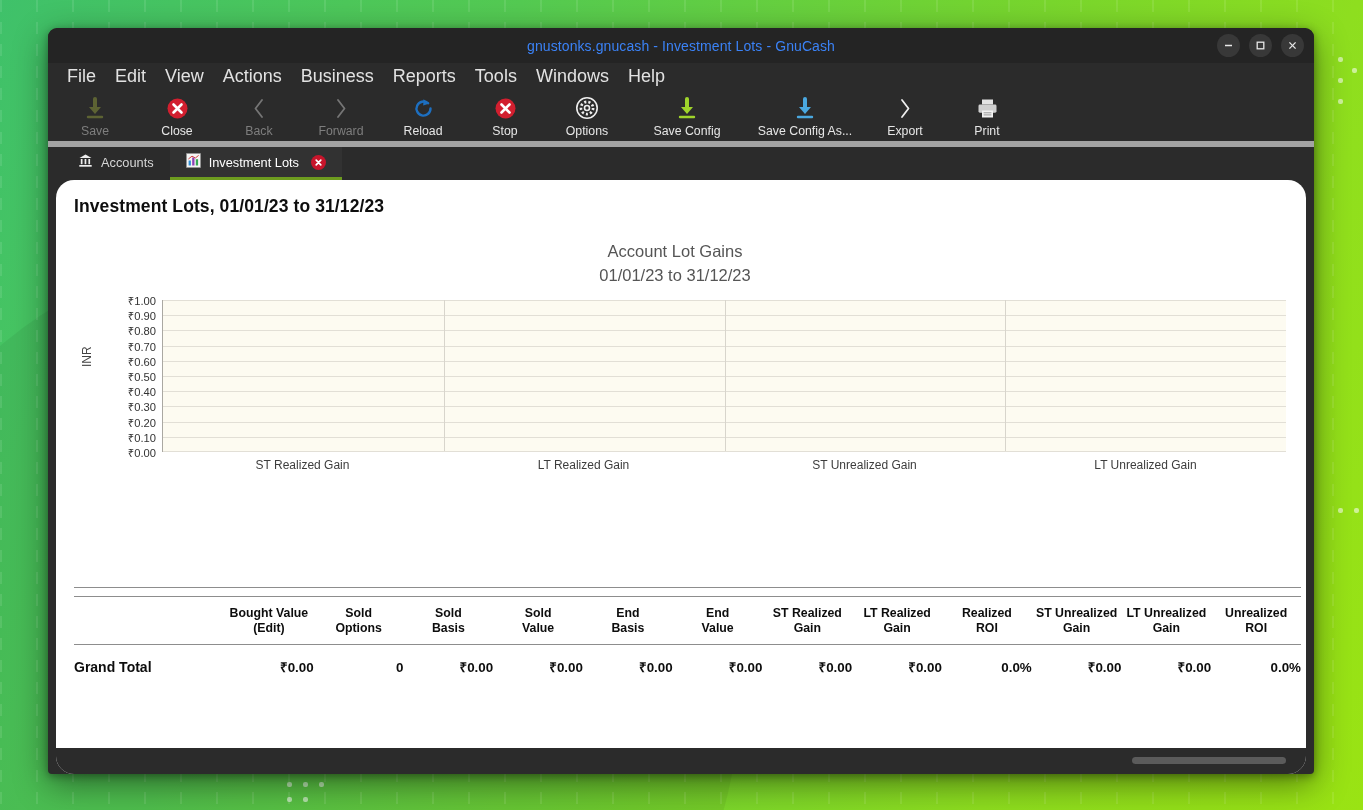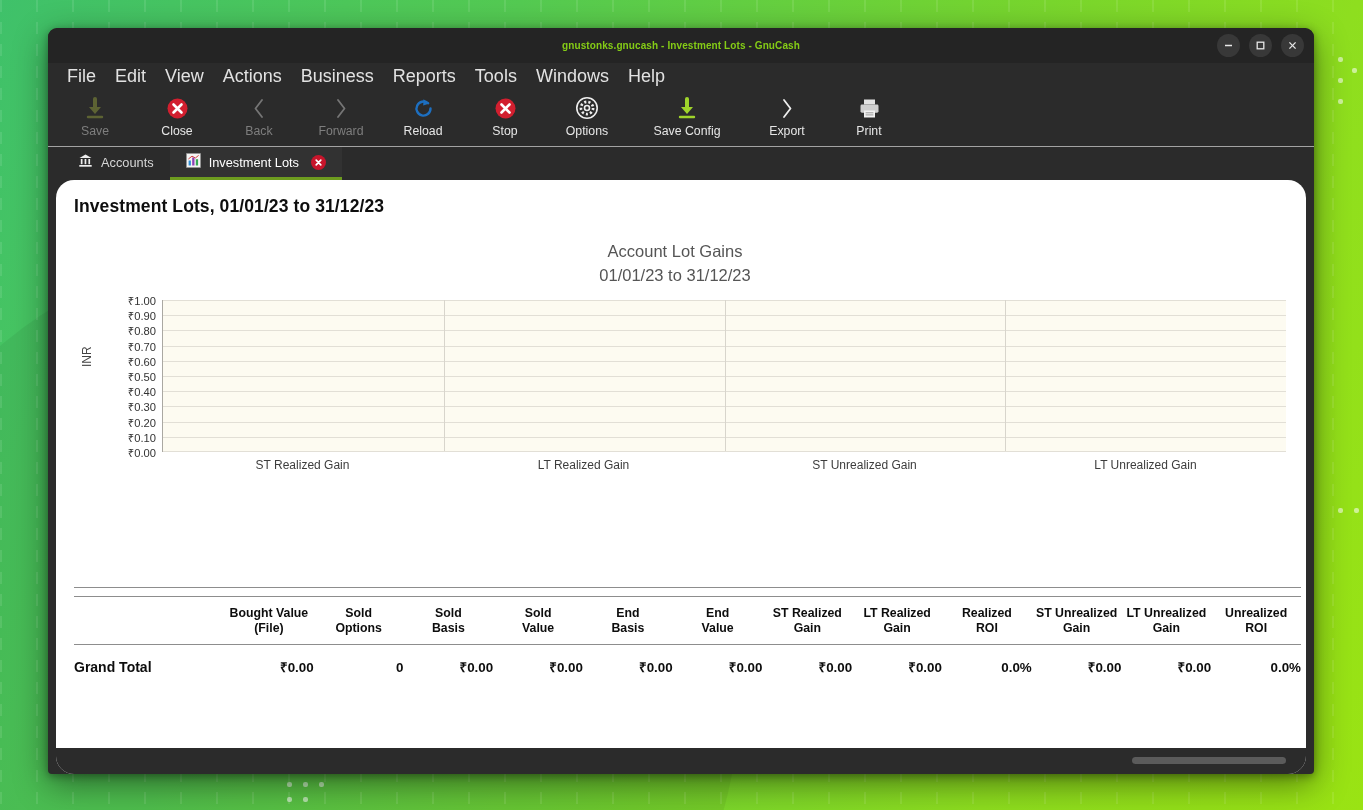--- a/index.html
+++ b/index.html
@@ -67,23 +67,23 @@
     height: 35px;
     background: #242424;
     position: relative;
     flex: 0 0 auto;
     display: flex;
     align-items: center;
     justify-content: center;
     border-radius: 9px 9px 0 0;
   }
   #window-title {
-    color: #84cc16;
-    font-size: 10px;
-    font-weight: bold;
+    color: #3b82f6;
+    font-size: 14px;
+    font-weight: normal;
     letter-spacing: .1px;
   }
   #win-controls {
     position: absolute;
     right: 10px;
     top: 0;
     height: 35px;
     display: flex;
     align-items: center;
     gap: 9px;
@@ -119,21 +119,21 @@
   }
 
   
   #toolbar {
     height: 57px;
     background: #2b2b2b;
     display: flex;
     align-items: flex-start;
     padding: 3px 0 0 6px;
     flex: 0 0 auto;
-    border-bottom: 1px solid #a3a3a3;
+    border-bottom: 6px solid #a3a3a3;
   }
   .tb-btn {
     width: 82px;
     min-width: 60px;
     padding: 2px 4px 0 4px;
     display: flex;
     flex-direction: column;
     align-items: center;
     gap: 3px;
     cursor: pointer;
@@ -499,20 +499,30 @@
         <span class="tb-ico">
           <svg width="22" height="23" viewBox="0 0 22 23">
             <path d="M11 2 L11 12" stroke="#9fd42b" stroke-width="4" stroke-linecap="round"></path>
             <path d="M5 10 L11 17 L17 10 Z" fill="#9fd42b"></path>
             <path d="M4 20 L18 20" stroke="#9fd42b" stroke-width="2.4" stroke-linecap="round"></path>
           </svg>
         </span>
         <span class="tb-lbl">Save Config</span>
       </div>
 
+      <div class="tb-btn wide">
+        <span class="tb-ico">
+          <svg width="22" height="23" viewBox="0 0 22 23">
+            <path d="M11 2 L11 12" stroke="#4aa8e0" stroke-width="4" stroke-linecap="round"></path>
+            <path d="M5 10 L11 17 L17 10 Z" fill="#4aa8e0"></path>
+            <path d="M4 20 L18 20" stroke="#4aa8e0" stroke-width="2.4" stroke-linecap="round"></path>
+          </svg>
+        </span>
+        <span class="tb-lbl">Save Config As...</span>
+      </div>
 
       <div class="tb-btn">
         <span class="tb-ico">
           <svg width="20" height="23" viewBox="0 0 20 23">
             <path d="M7 3 L13.5 11.5 L7 20" fill="none" stroke="#ededed" stroke-width="1.8" stroke-linecap="round" stroke-linejoin="round"></path>
           </svg>
         </span>
         <span class="tb-lbl">Export</span>
       </div>
 
@@ -615,21 +625,21 @@
 
         <div id="table-block">
           <div class="rule"></div>
           <div class="rule r2"></div>
           <table id="data-table">
             <thead>
               <tr id="header-row">
                   <th class="first"></th>
                   <th>
                     <div>Bought Value</div>
-                    <div>(File)</div>
+                    <div>(Edit)</div>
                   </th>
                   <th>
                     <div>Sold</div>
                     <div>Options</div>
                   </th>
                   <th>
                     <div>Sold</div>
                     <div>Basis</div>
                   </th>
                   <th>

